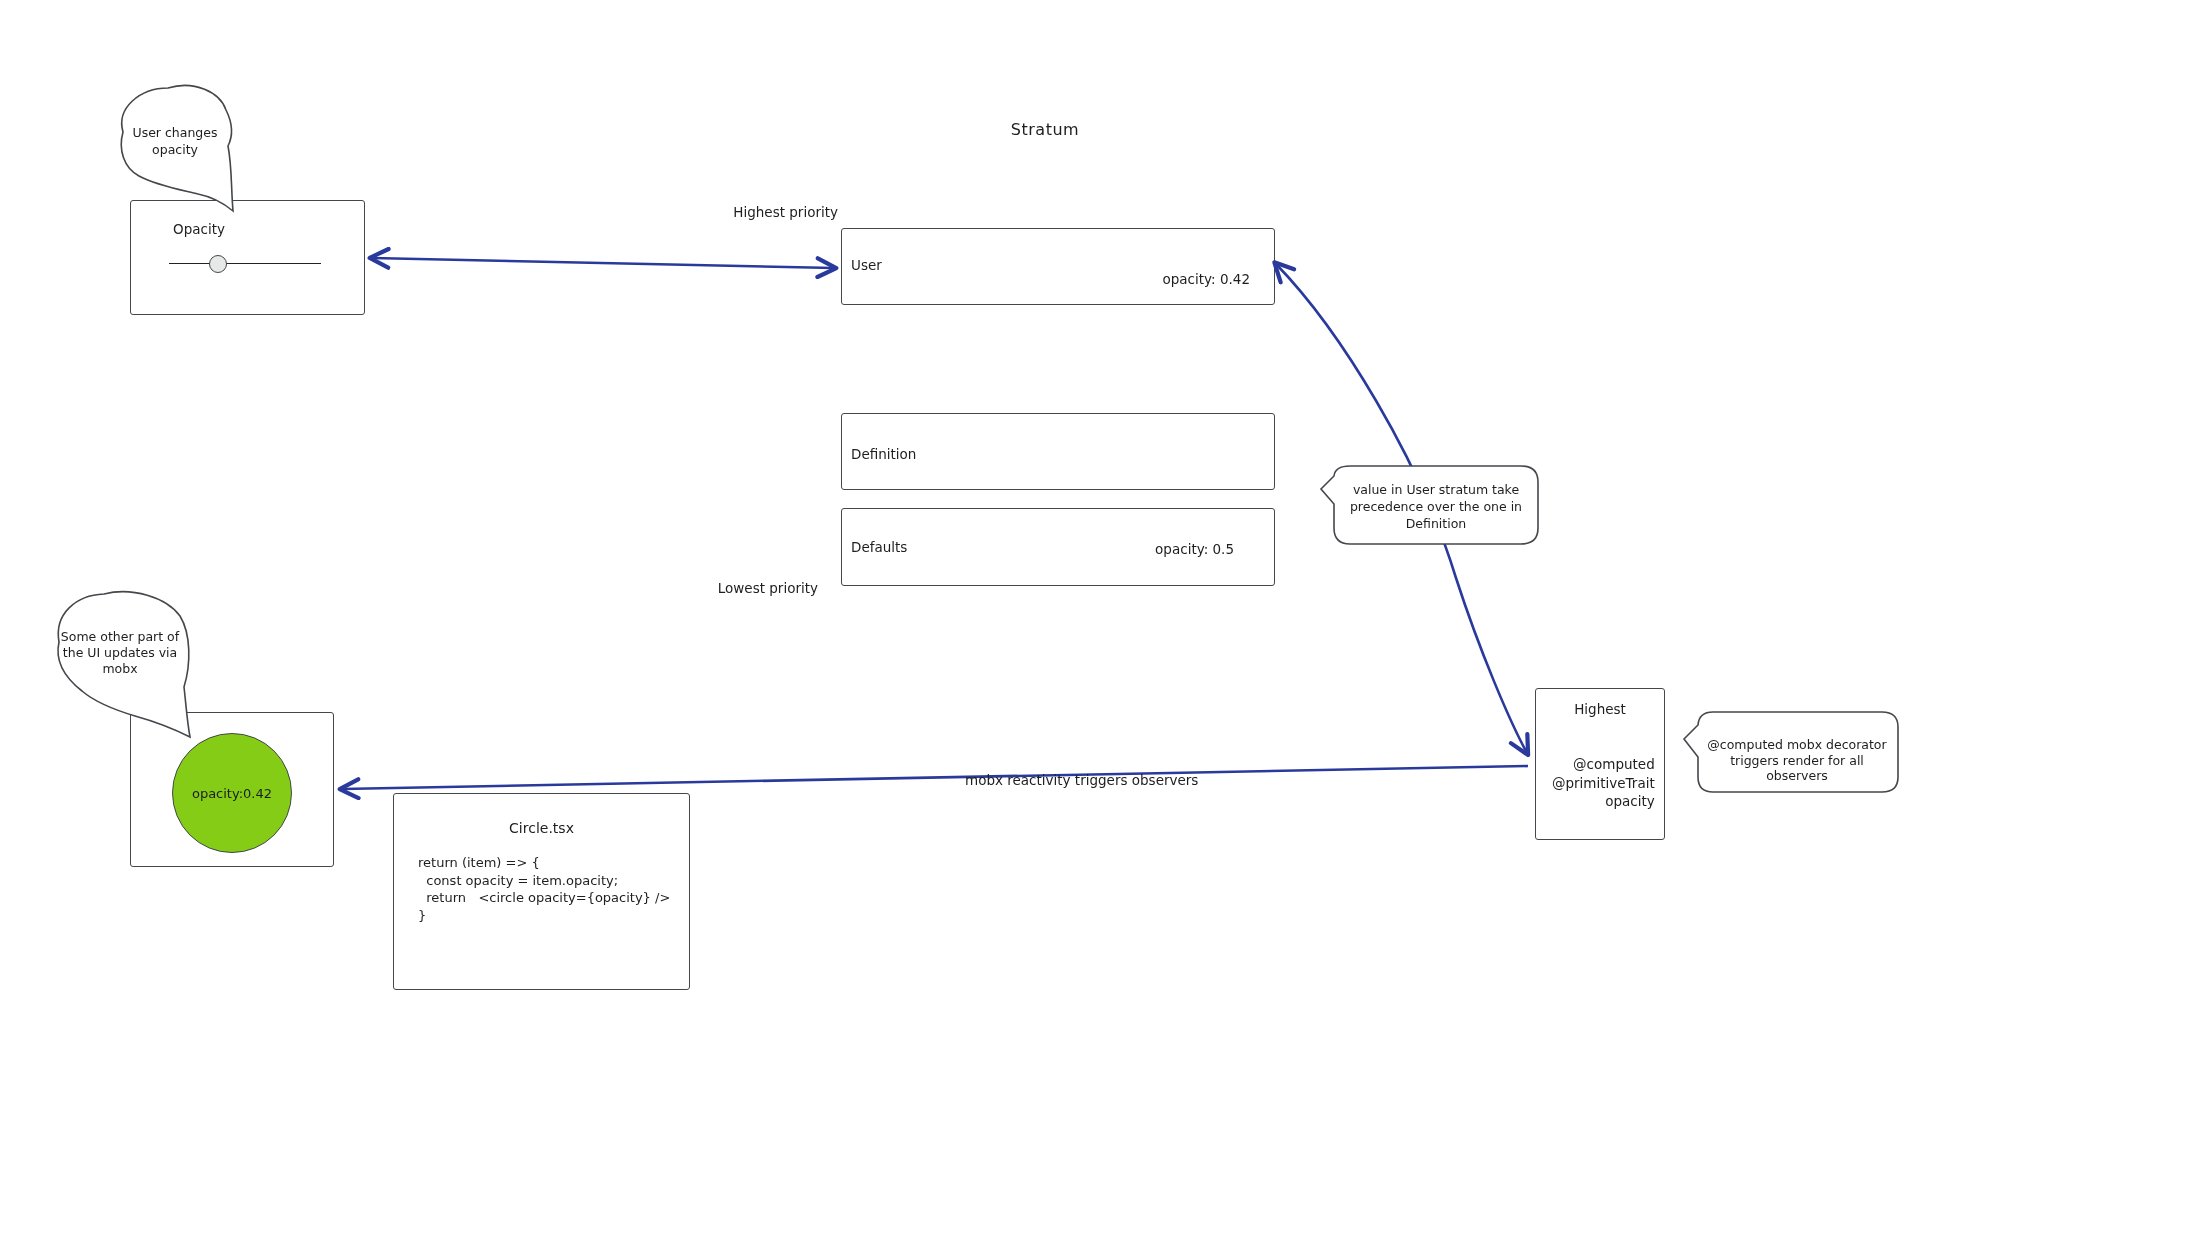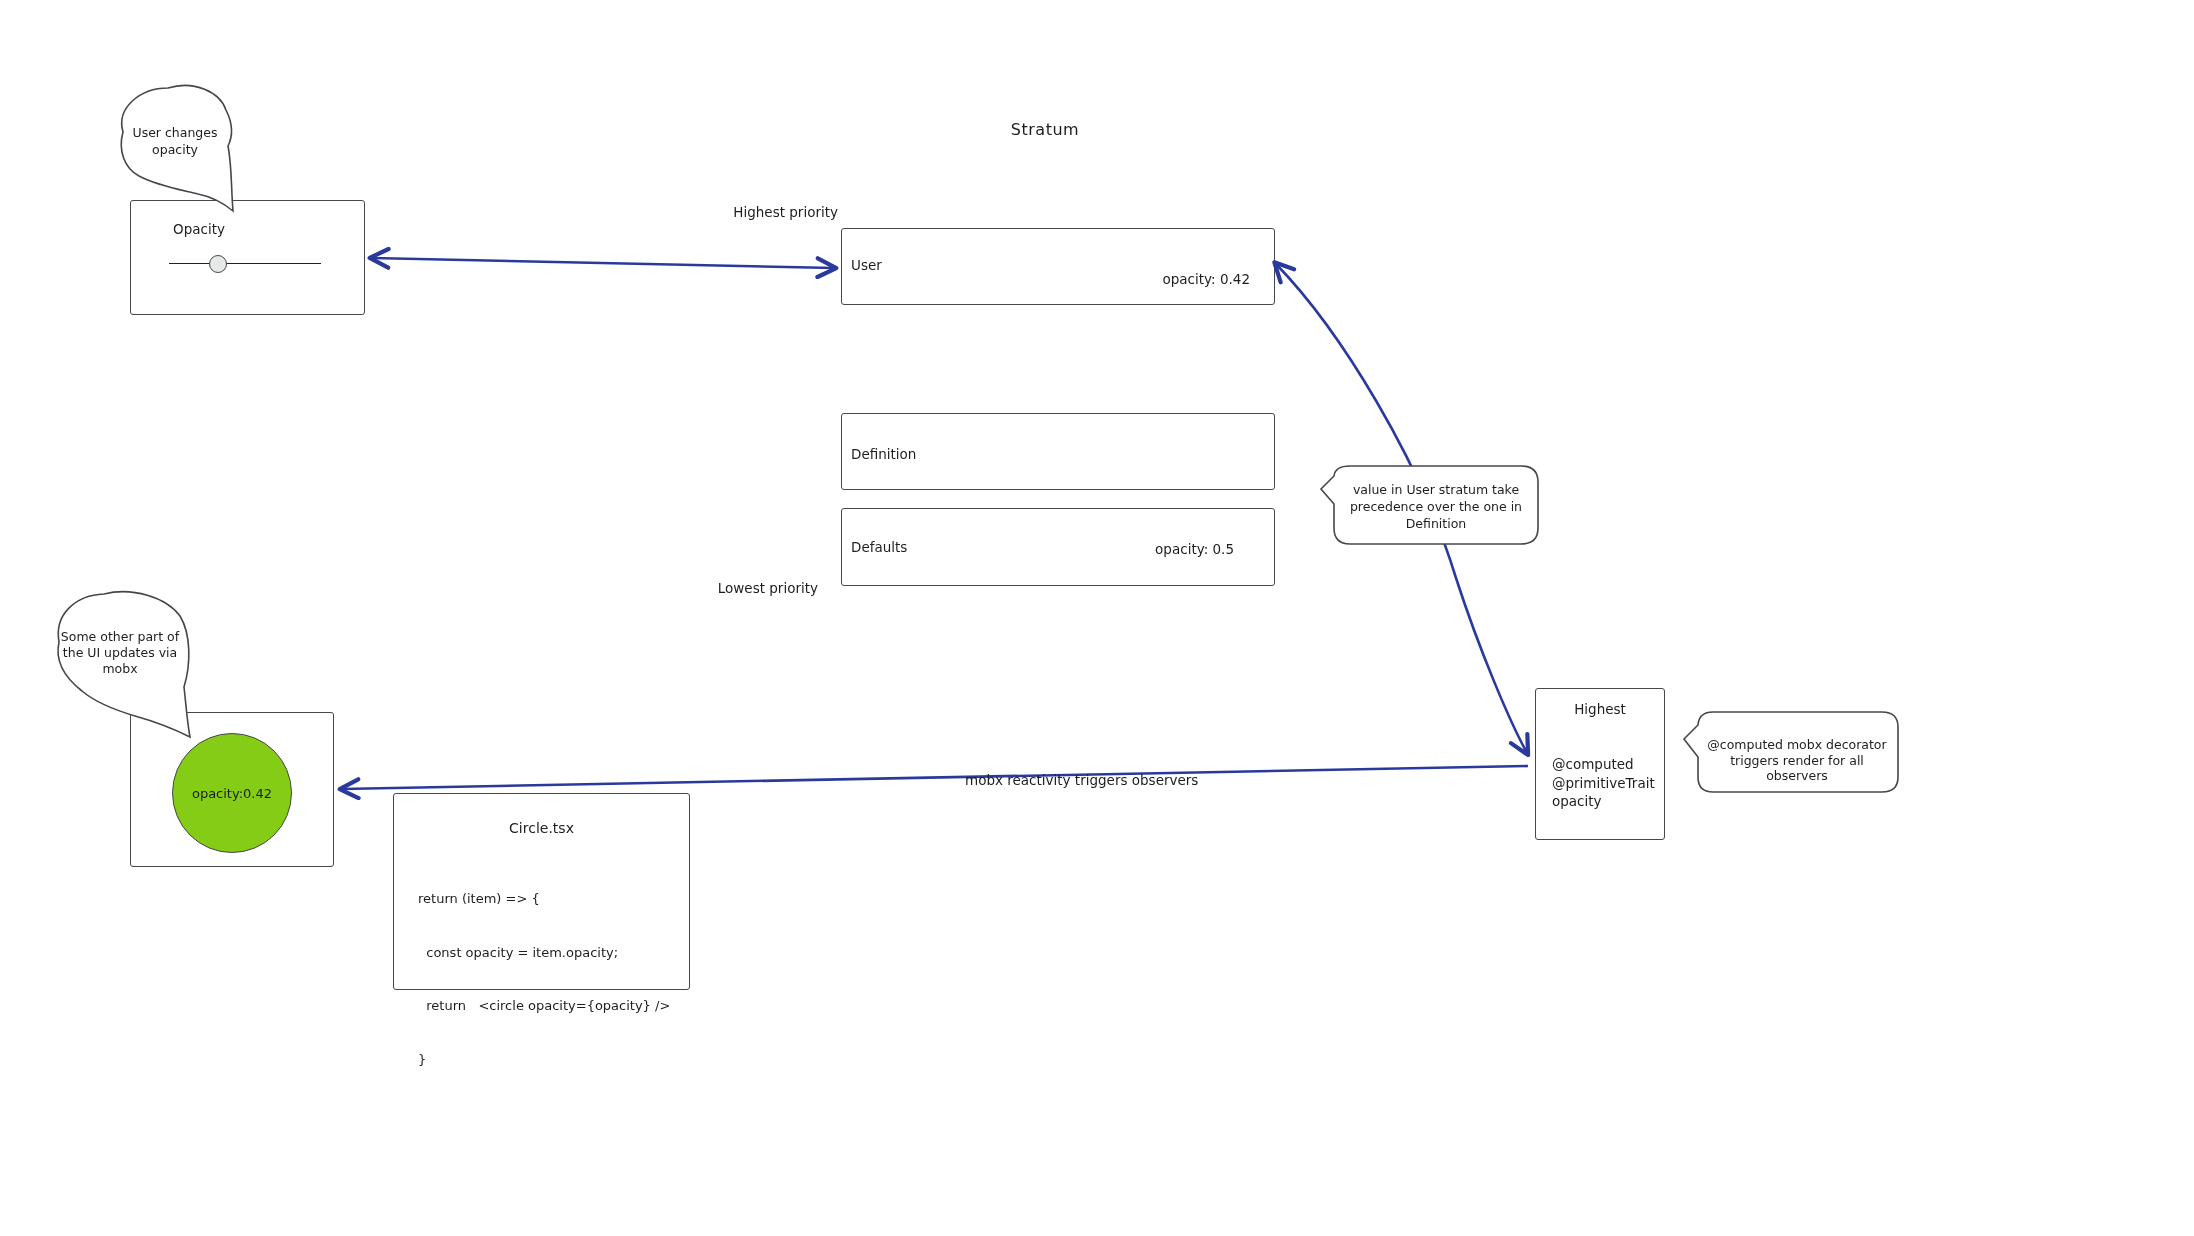--- a/index.html
+++ b/index.html
@@ -91,32 +91,32 @@
   }
   .code-lines {
     position: absolute;
     left: 24px; top: 60px;
     font-size: 13px;
   }
   .code-lines span {
     display: block;
     white-space: pre;
     line-height: 17.5px;
-    margin-top: 36px;
   }
   .trait-title {
     position: absolute;
     left: 0; top: 12px; width: 100%;
     text-align: center;
     font-size: 13.5px;
   }
   .trait-lines {
     position: absolute;
     left: 16px; top: 66px;
     font-size: 13.5px;
+    text-align: right;
   }
   .trait-lines span { display: block; line-height: 18.5px; white-space: nowrap; }
   .action-note {
     position: absolute;
     left: 502px; top: 280px;
     font-size: 14px;
     z-index: 3;
   }
   .action-note span { display: block; line-height: 22px; white-space: pre; }
 </style>

